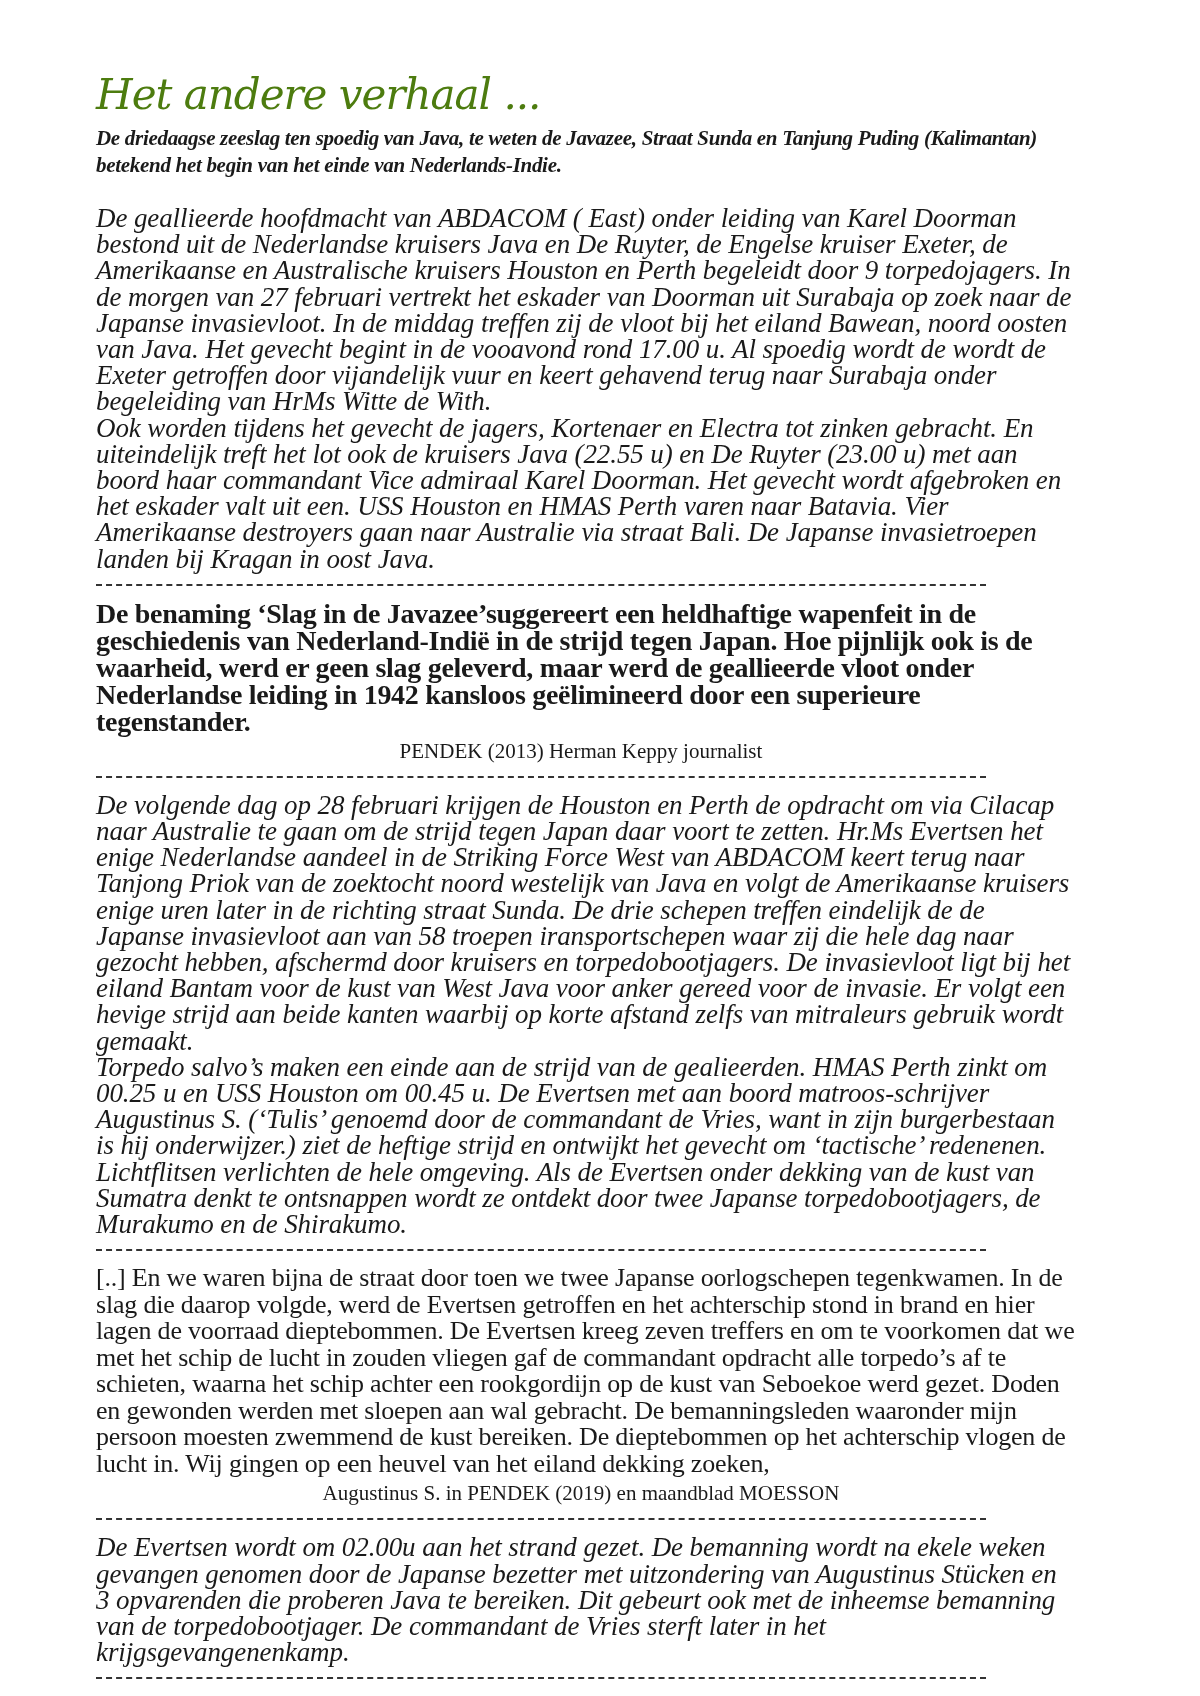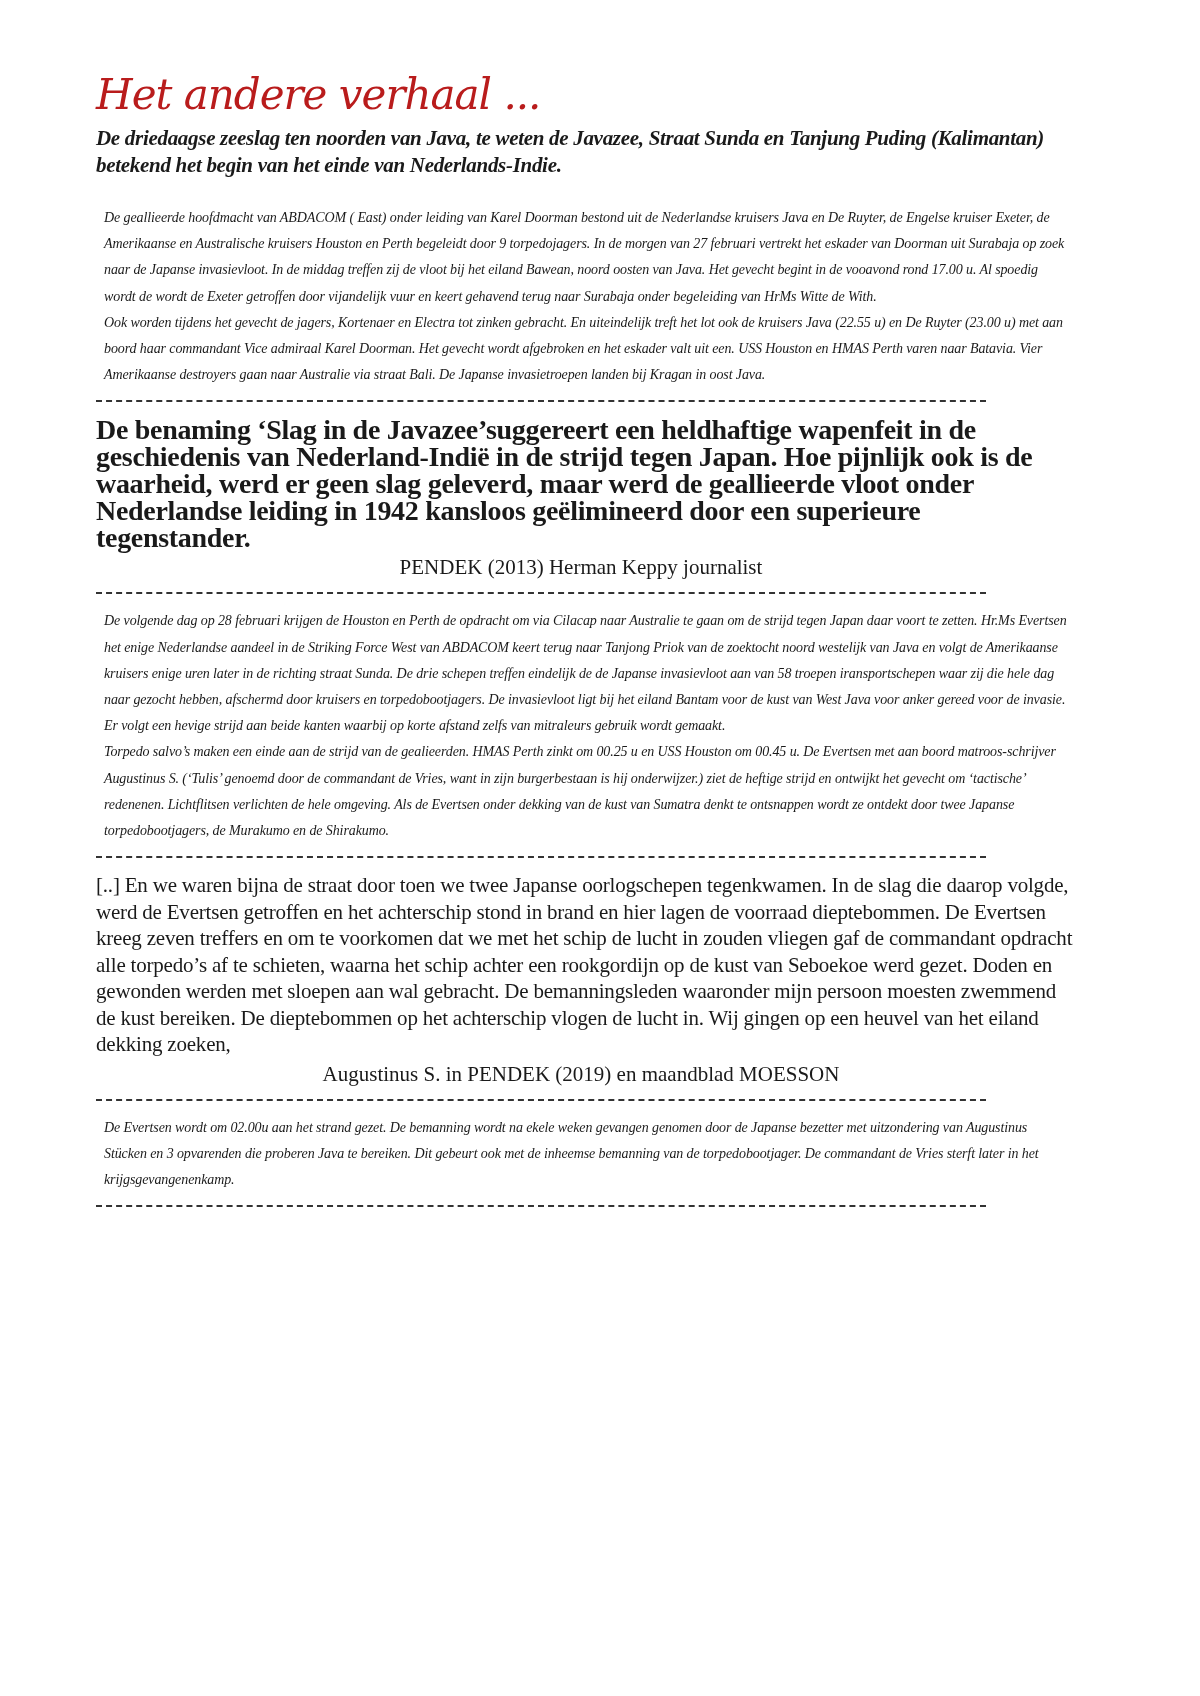--- a/index.html
+++ b/index.html
@@ -1,33 +1,33 @@
 <!DOCTYPE html>
 <html><head>
 <meta charset="utf-8">
 <style>
   html, body { margin: 0; padding: 0; background: #ffffff; }
   body { width: 1200px; height: 1696px; position: relative; overflow: hidden; color: #1a1a1a; }
   .page { position: absolute; left: 96px; top: 70px; width: 980px; }
-  .title { font-family: "DejaVu Serif", serif; font-style: italic; font-size: 42px; font-weight: normal; margin: 0 0 6px 0; letter-spacing: -1px; color: #b91c1c; }
+  .title { font-family: "DejaVu Serif", serif; font-style: italic; font-size: 42px; font-weight: normal; margin: 0 0 6px 0; letter-spacing: -1px; color: #4d7c0f; }
   .lead { font-family: "Liberation Serif", serif; font-style: italic; font-weight: bold; font-size: 21px; line-height: 27px; margin: 0 0 26px 0; letter-spacing: -0.3px; }
-  .para-i { font-family: "Liberation Serif", serif; font-style: italic; font-size: 14px; line-height: 26.2px; margin: 8px; letter-spacing: -0.1px; }
+  .para-i { font-family: "Liberation Serif", serif; font-style: italic; font-size: 27px; line-height: 26.2px; margin: 0; letter-spacing: -0.1px; }
   .para-i p { margin: 0; }
   .para-b { font-family: "Liberation Serif", serif; font-weight: bold; font-size: 28px; line-height: 27px; margin: 0; letter-spacing: -0.3px; }
-  .para-r { font-family: "Liberation Serif", serif; font-size: 21px; line-height: 26.5px; margin: 0; letter-spacing: -0.2px; }
+  .para-r { font-family: "Liberation Serif", serif; font-size: 26px; line-height: 26.5px; margin: 0; letter-spacing: -0.2px; }
   .attrib { font-family: "Liberation Serif", serif; font-size: 21px; text-align: center; margin: 4px 10px 0 0; }
   .rule { height: 0; border-top: 2px dashed #333; margin: 12px 0 14px 0; width: 890px; }
   .block1 { margin-top: 0; }
 </style>
 </head>
 <body>
 
 <div class="page">
   <h1 class="title">Het andere verhaal ...</h1>
-  <p class="lead">De driedaagse zeeslag ten noorden van Java, te weten de Javazee, Straat Sunda en Tanjung Puding (Kalimantan) betekend het begin van het einde van Nederlands-Indie.</p>
+  <p class="lead">De driedaagse zeeslag ten spoedig van Java, te weten de Javazee, Straat Sunda en Tanjung Puding (Kalimantan) betekend het begin van het einde van Nederlands-Indie.</p>
 
   <div class="para-i block1">
     <p>De geallieerde hoofdmacht van ABDACOM ( East) onder leiding van Karel Doorman bestond uit de Nederlandse kruisers Java en De Ruyter, de Engelse kruiser Exeter, de Amerikaanse en Australische kruisers Houston en Perth begeleidt door 9 torpedojagers. In de morgen van 27 februari vertrekt het eskader van Doorman uit Surabaja op zoek naar de Japanse invasievloot. In de middag treffen zij de vloot bij het eiland Bawean, noord  oosten van Java. Het gevecht begint in de vooavond  rond 17.00 u. Al spoedig wordt de wordt de Exeter getroffen door vijandelijk vuur en keert gehavend  terug naar Surabaja onder begeleiding van HrMs Witte de With.</p>
     <p>Ook worden tijdens het gevecht  de jagers, Kortenaer en Electra  tot zinken gebracht. En uiteindelijk treft het lot ook de kruisers Java (22.55 u) en De Ruyter (23.00 u) met aan boord haar commandant Vice admiraal Karel  Doorman. Het gevecht wordt afgebroken en het eskader valt uit een. USS Houston en HMAS Perth varen naar Batavia. Vier Amerikaanse destroyers gaan naar Australie via straat Bali. De Japanse invasietroepen landen bij Kragan in oost Java.</p>
   </div>
 
   <div class="rule"></div>
 
   <div>
     <p class="para-b">De benaming ‘Slag in de Javazee’suggereert een heldhaftige wapenfeit in de geschiedenis van Nederland-Indië in de strijd tegen Japan. Hoe pijnlijk ook is de waarheid, werd er geen slag geleverd, maar werd de geallieerde vloot onder Nederlandse leiding in 1942 kansloos geëlimineerd door een superieure tegenstander.</p>

